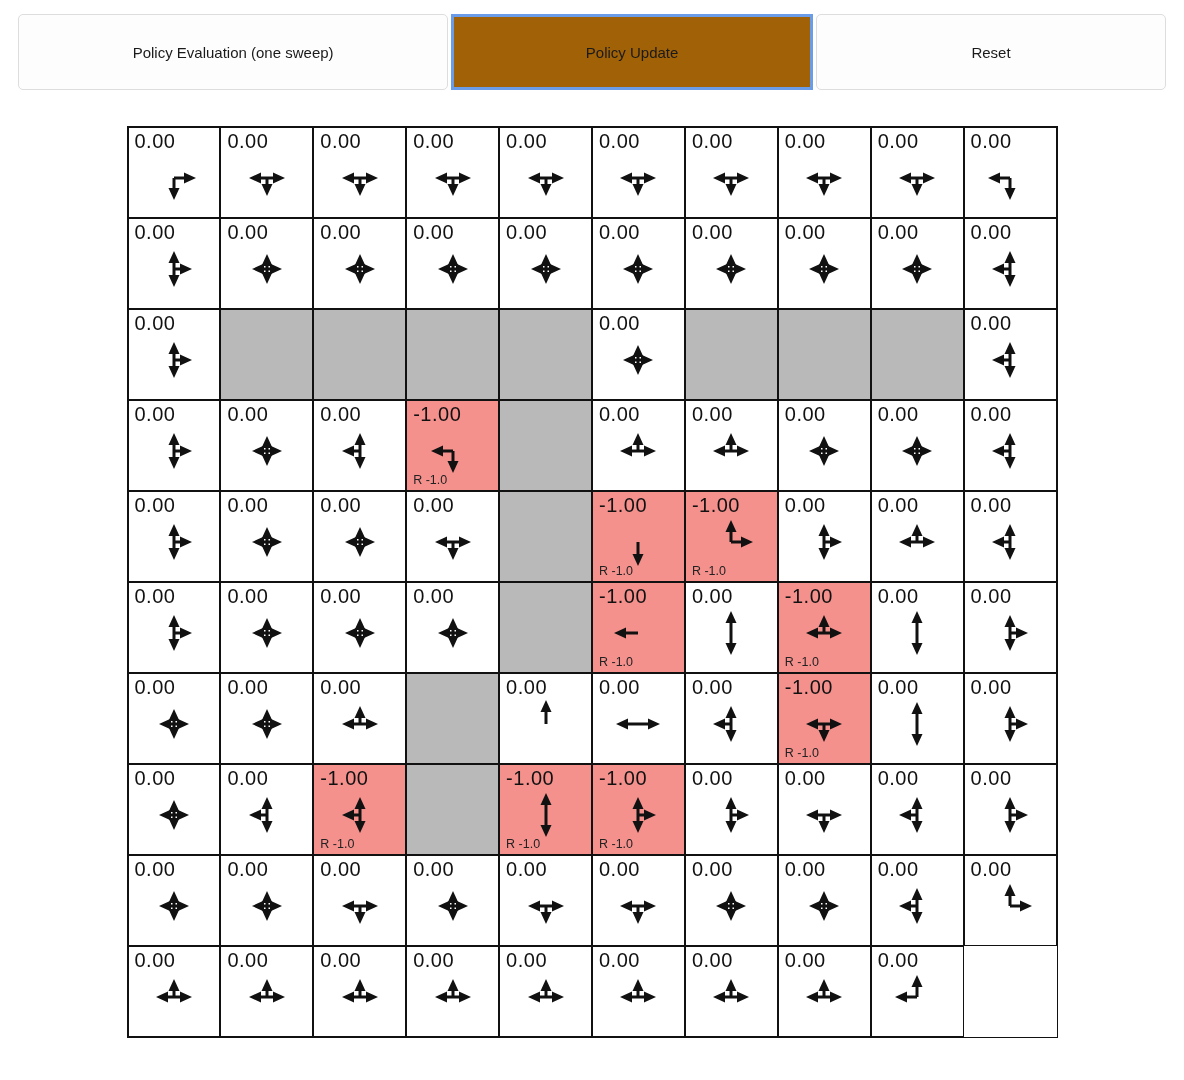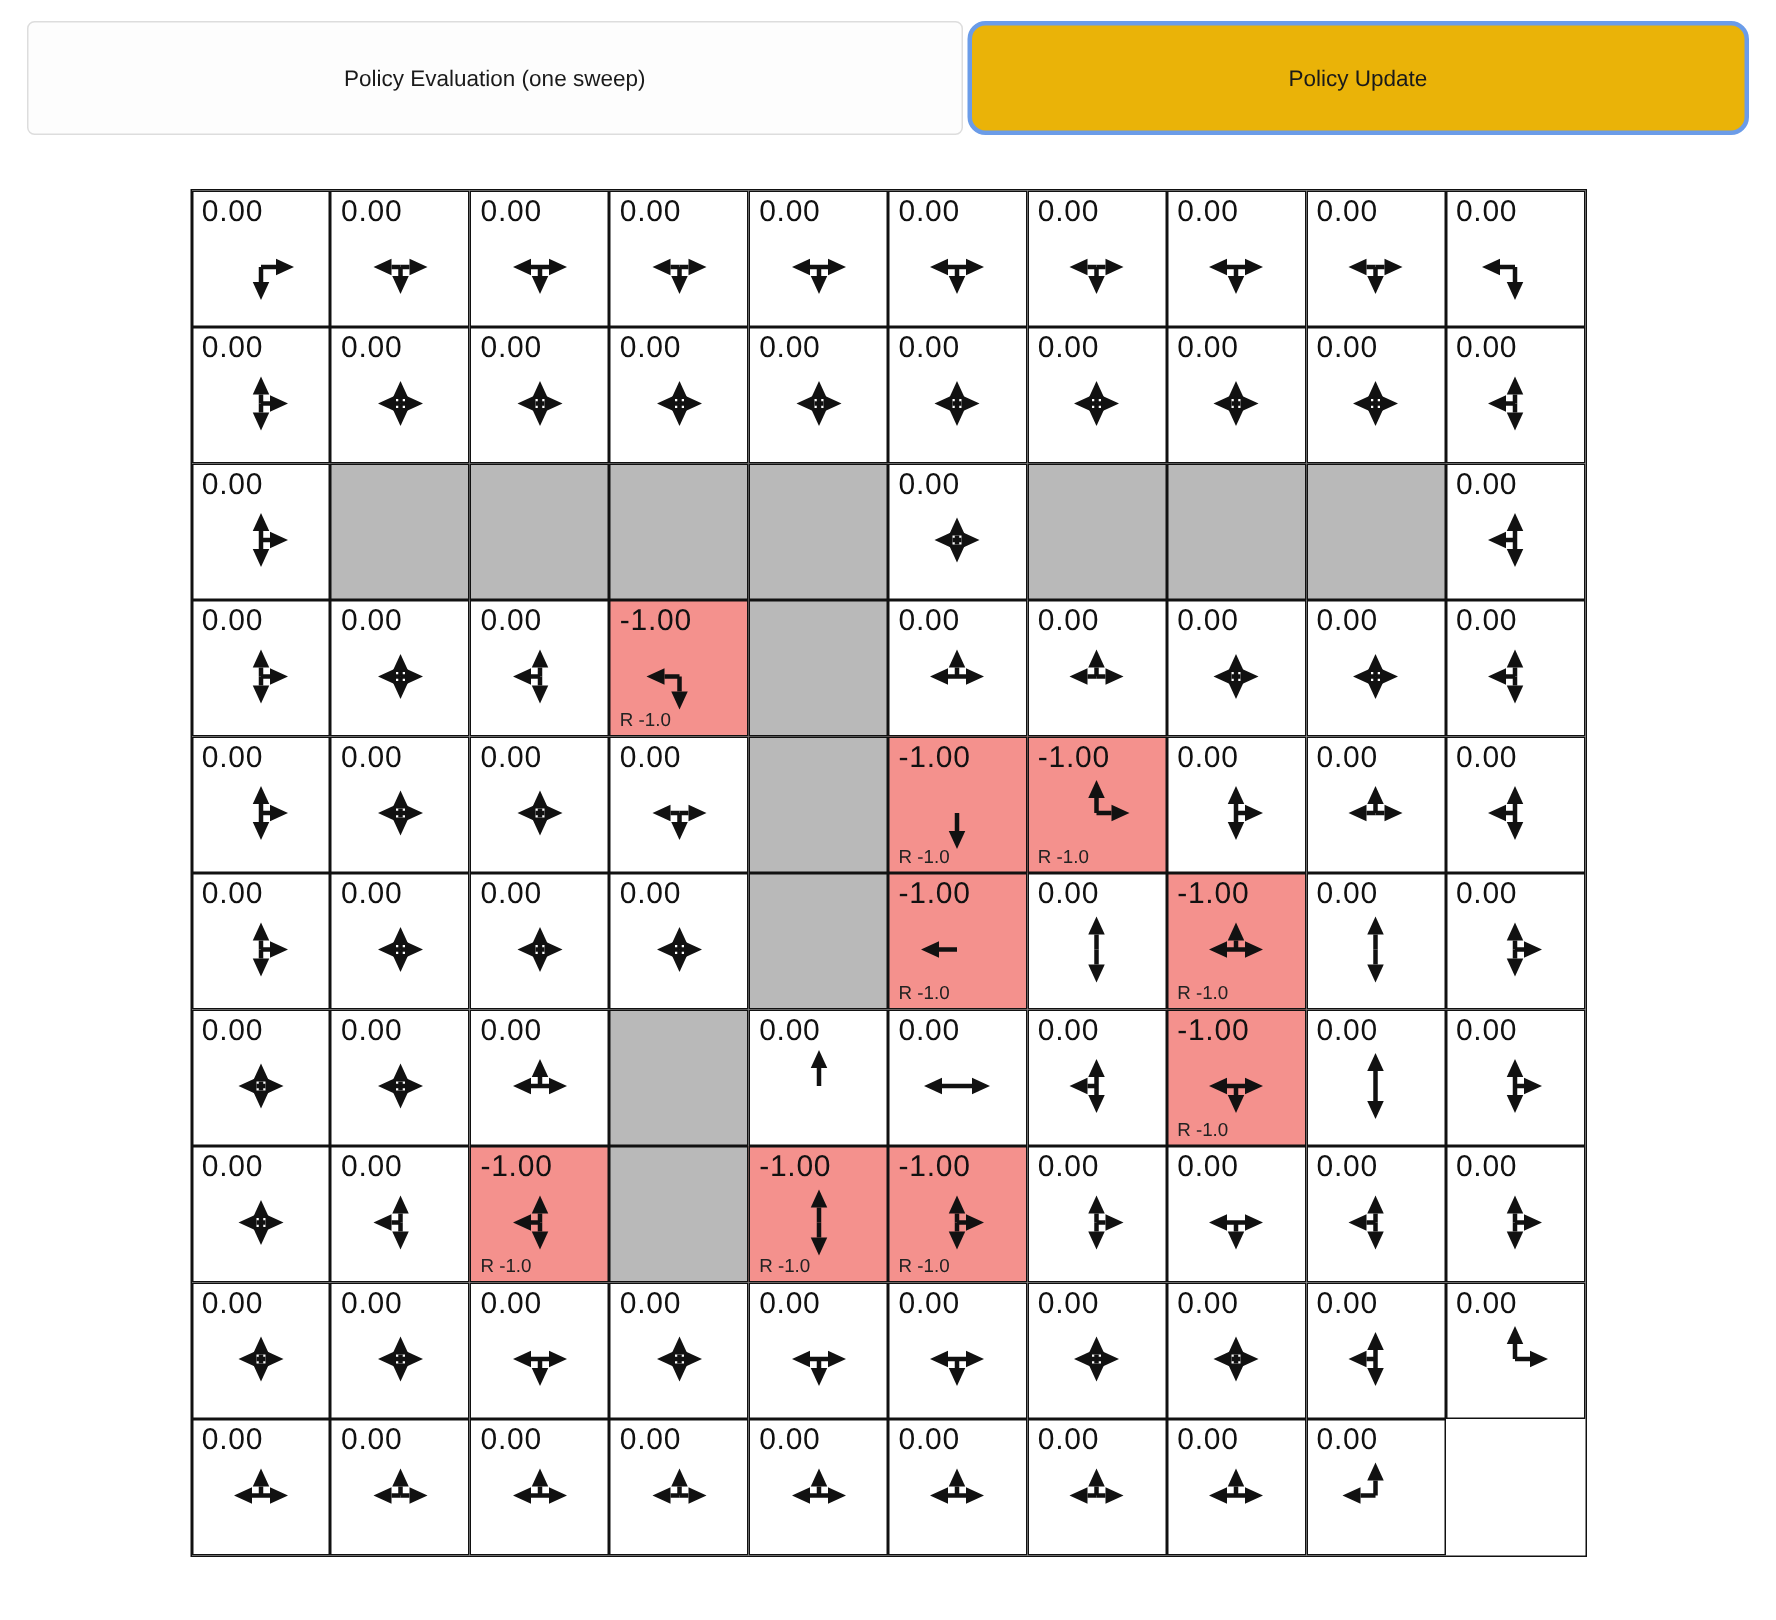--- a/index.html
+++ b/index.html
@@ -5,21 +5,21 @@
   html,body{margin:0;padding:0;background:#ffffff;
     font-family:"Liberation Sans", sans-serif;color:#111;}
   body{width:1184px;min-height:1080px;}
 
   
   .toolbar{display:flex;gap:3px;padding:14px 18px 0 18px;align-items:center;}
   .tb-btn{background:#fdfdfd;border:1px solid #ddd;border-radius:5px;
     height:76px;display:flex;align-items:center;justify-content:center;
     font-size:15px;color:#1a1a1a;cursor:pointer;box-sizing:border-box;
     white-space:nowrap;}
-  .tb-btn.active{border:3px solid #6b9ce8;border-radius:12px;background:#eab308;}
+  .tb-btn.active{border:3px solid #6b9ce8;border-radius:0;background:#a16207;}
 
   
   .grid-wrap{width:931px;margin:36px auto 24px auto;
     border:1px solid #111;box-sizing:border-box;
     display:grid;grid-template-columns:repeat(10,1fr);background:#fff;}
   .cell{border:1px solid #111;height:91px;position:relative;
     box-sizing:border-box;background:#fff;overflow:hidden;}
   .cell.wall{background:#b9b9b9;}
   .cell.neg{background:#f4918d;}
   .cell.pos{background:#90ee90;}
@@ -28,20 +28,21 @@
   .cell .arr{position:absolute;top:26px;left:0;width:100%;
     display:flex;justify-content:center;pointer-events:none;}
   .cell .rwd{position:absolute;bottom:3px;left:6px;font-size:12.5px;color:#222;}
 </style>
 </head>
 <body>
 
 <div class="toolbar">
   <button class="tb-btn" style="flex:327 0 0;">Policy Evaluation (one sweep)</button>
   <button class="tb-btn active" style="flex:270 0 0;">Policy Update</button>
+  <button class="tb-btn" style="flex:264 0 0;">Reset</button>
 </div>
 
 <div class="grid-wrap">
     <div class="cell">
       <span class="val">0.00</span>
       <span class="arr">
         <svg width="48" height="48" viewBox="0 0 48 48">
           <line x1="24" y1="24" x2="24" y2="34" stroke="#111" stroke-width="3"></line>
           <polygon points="24,46 18.5,34 29.5,34" fill="#111"></polygon>
           <line x1="24" y1="24" x2="34" y2="24" stroke="#111" stroke-width="3"></line>

